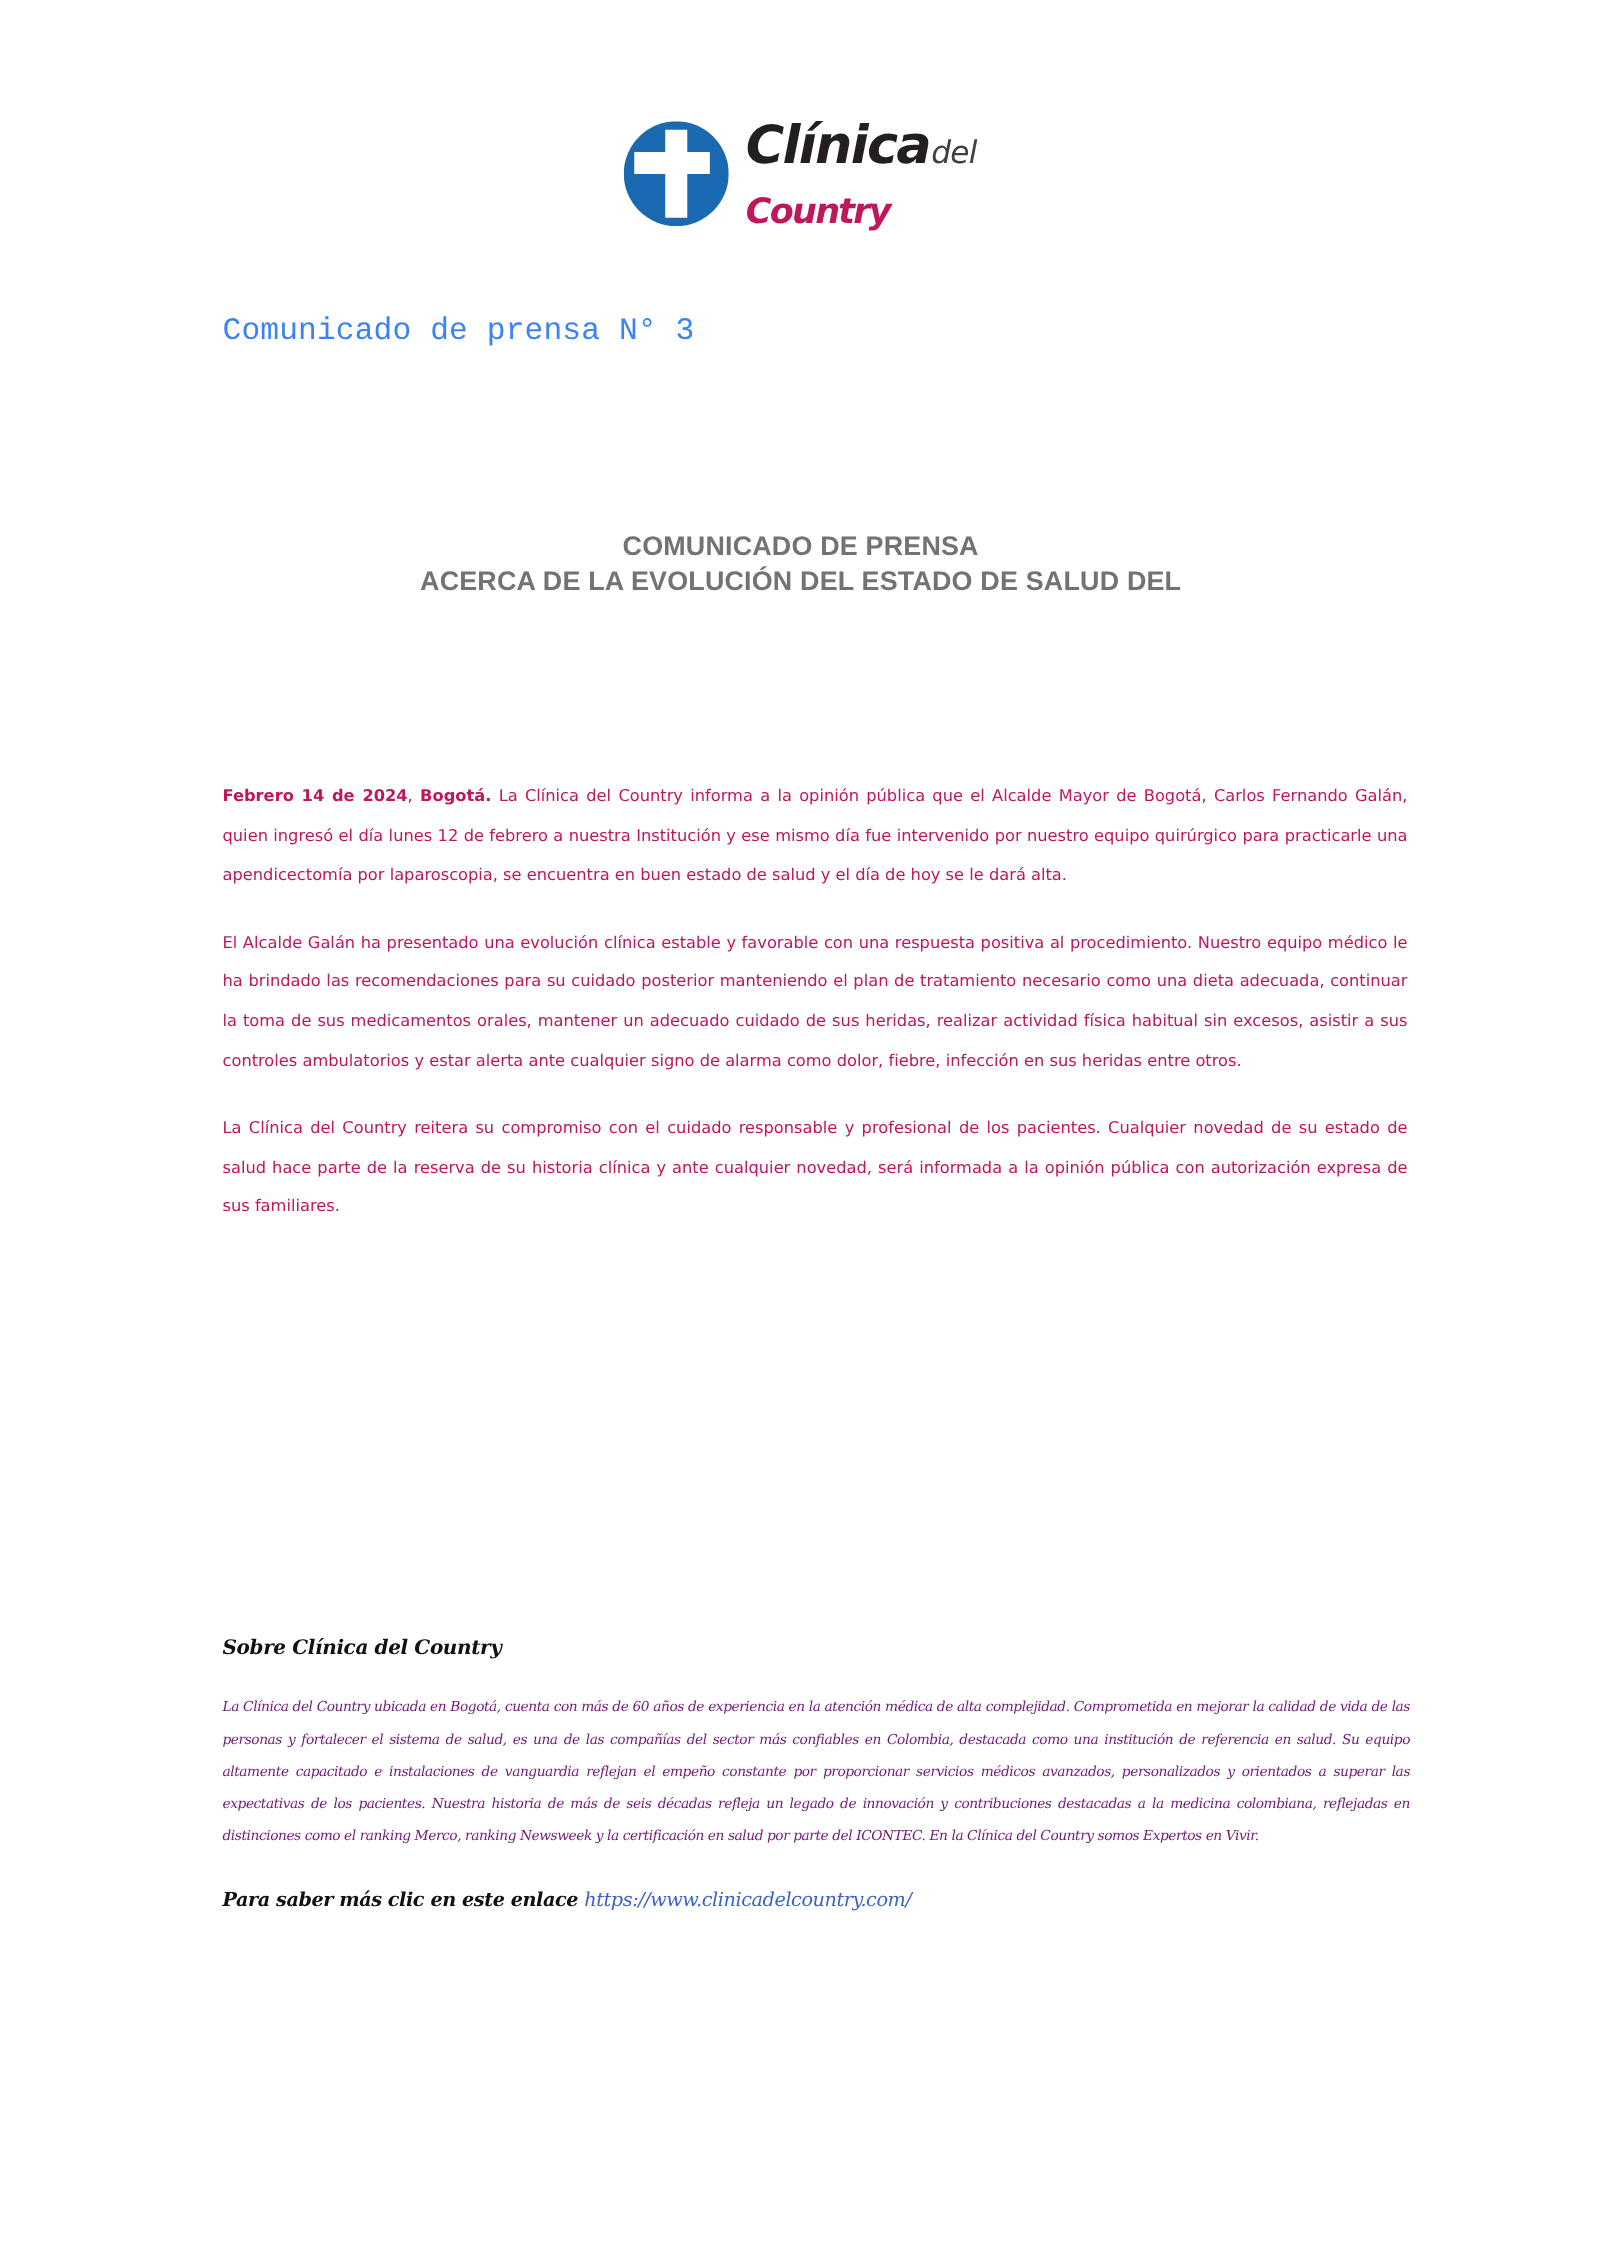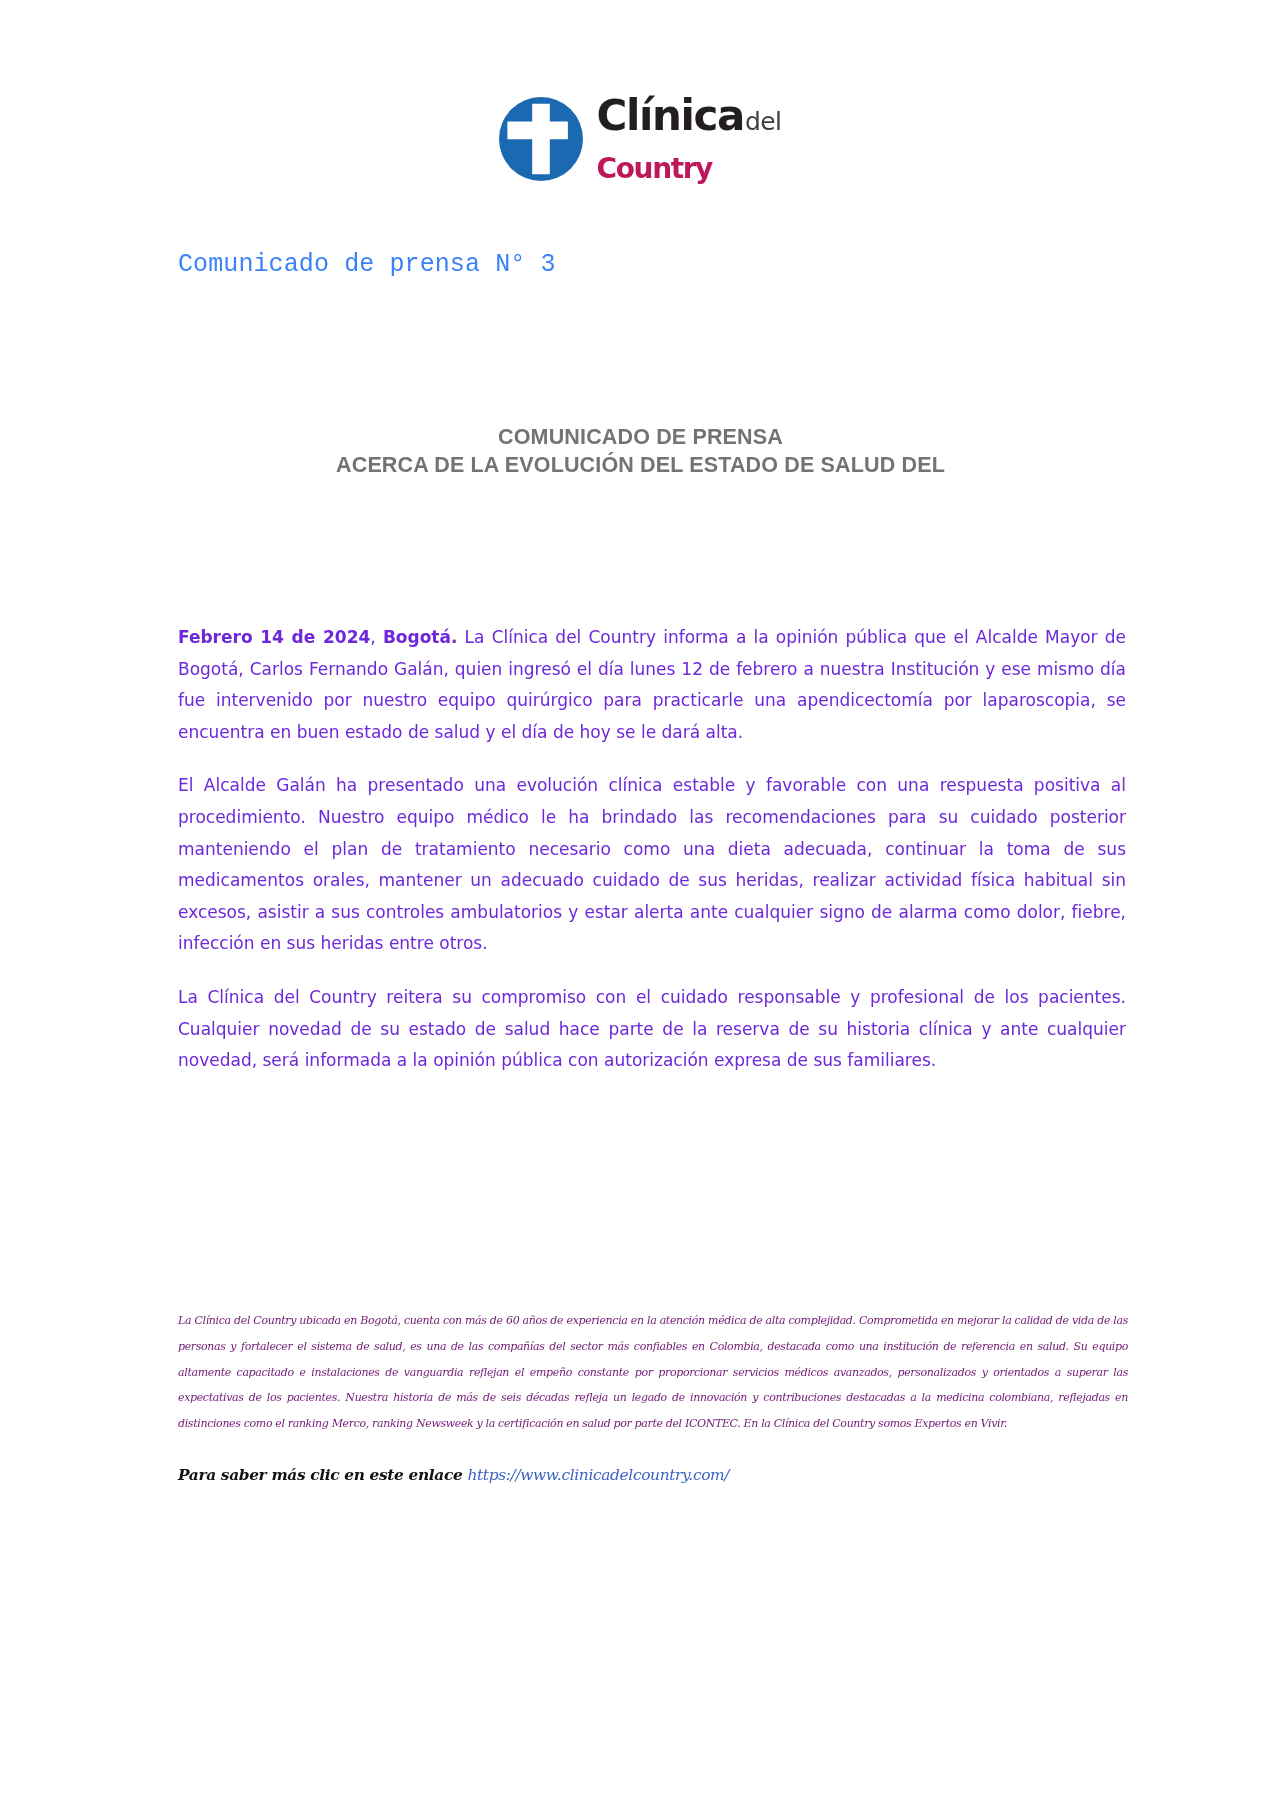--- a/index.html
+++ b/index.html
@@ -43,20 +43,21 @@
     width: 84px;
     height: 84px;
     flex: 0 0 84px;
     display: block;
   }
   .logo-wordmark {
     display: flex;
     flex-direction: column;
     justify-content: space-between;
     line-height: 0.97;
+    font-style: italic;
   }
   .logo-line1 {
     display: flex;
     align-items: baseline;
     white-space: nowrap;
   }
   .logo-clinica {
     font-family: "DejaVu Sans", sans-serif;
     font-weight: bold;
     font-size: 42px;
@@ -107,24 +108,24 @@
   .title-block .title-line { display: block; white-space: nowrap; }
 
   .body-block {
     position: absolute;
     top: 622px;
     left: 178px;
     width: 948px;
   }
   .para {
     font-family: "DejaVu Sans", sans-serif;
-    font-size: 17px;
+    font-size: 13px;
     line-height: 31.6px;
     text-align: justify;
-    color: #6d28d9;
+    color: #be185d;
     margin: 0 0 22px 0;
     letter-spacing: 0px;
   }
   .para:last-child { margin-bottom: 0; }
   .para .lead {
     font-weight: bold;
   }
 
   
   .about-block {
@@ -199,17 +200,18 @@
     <span class="title-line">ACERCA DE LA EVOLUCIÓN DEL ESTADO DE SALUD DEL</span>
   </div>
 
   <div class="body-block">
     <p class="para"><span class="lead">Febrero 14 de 2024</span><span>, </span><span class="lead">Bogotá.</span><span> La Clínica del Country informa a la opinión pública que el Alcalde Mayor de Bogotá, Carlos Fernando Galán, quien ingresó el día lunes 12 de febrero a nuestra Institución y ese mismo día fue intervenido por nuestro equipo quirúrgico para practicarle una apendicectomía por laparoscopia, se encuentra en buen estado de salud y el día de hoy se le dará alta.</span></p>
     <p class="para">El Alcalde Galán ha presentado una evolución clínica estable y favorable con una respuesta positiva al procedimiento. Nuestro equipo médico le ha brindado las recomendaciones para su cuidado posterior manteniendo el plan de tratamiento necesario como una dieta adecuada, continuar la toma de sus medicamentos orales, mantener un adecuado cuidado de sus heridas, realizar actividad física habitual sin excesos, asistir a sus controles ambulatorios y estar alerta ante cualquier signo de alarma como dolor, fiebre, infección en sus heridas entre otros.</p>
     <p class="para">La Clínica del Country reitera su compromiso con el cuidado responsable y profesional de los pacientes. Cualquier novedad de su estado de salud hace parte de la reserva de su historia clínica y ante cualquier novedad, será informada a la opinión pública con autorización expresa de sus familiares.</p>
   </div>
 
   <div class="about-block">
+    <p class="about-heading">Sobre Clínica del Country</p>
     <p class="about-text">La Clínica del Country ubicada en Bogotá, cuenta con más de 60 años de experiencia en la atención médica de alta complejidad. Comprometida en mejorar la calidad de vida de las personas y fortalecer el sistema de salud, es una de las compañías del sector más confiables en Colombia, destacada como una institución de referencia en salud. Su equipo altamente capacitado e instalaciones de vanguardia reflejan el empeño constante por proporcionar servicios médicos avanzados, personalizados y orientados a superar las expectativas de los pacientes. Nuestra historia de más de seis décadas refleja un legado de innovación y contribuciones destacadas a la medicina colombiana, reflejadas en distinciones como el ranking Merco, ranking Newsweek y la certificación en salud por parte del ICONTEC. En la Clínica del Country somos Expertos en Vivir.</p>
     <p class="about-link-line"><span class="lead-serif">Para saber más clic en este enlace </span><span class="link">https://www.clinicadelcountry.com/</span></p>
   </div>
 
 </div>
 
 </body></html>

